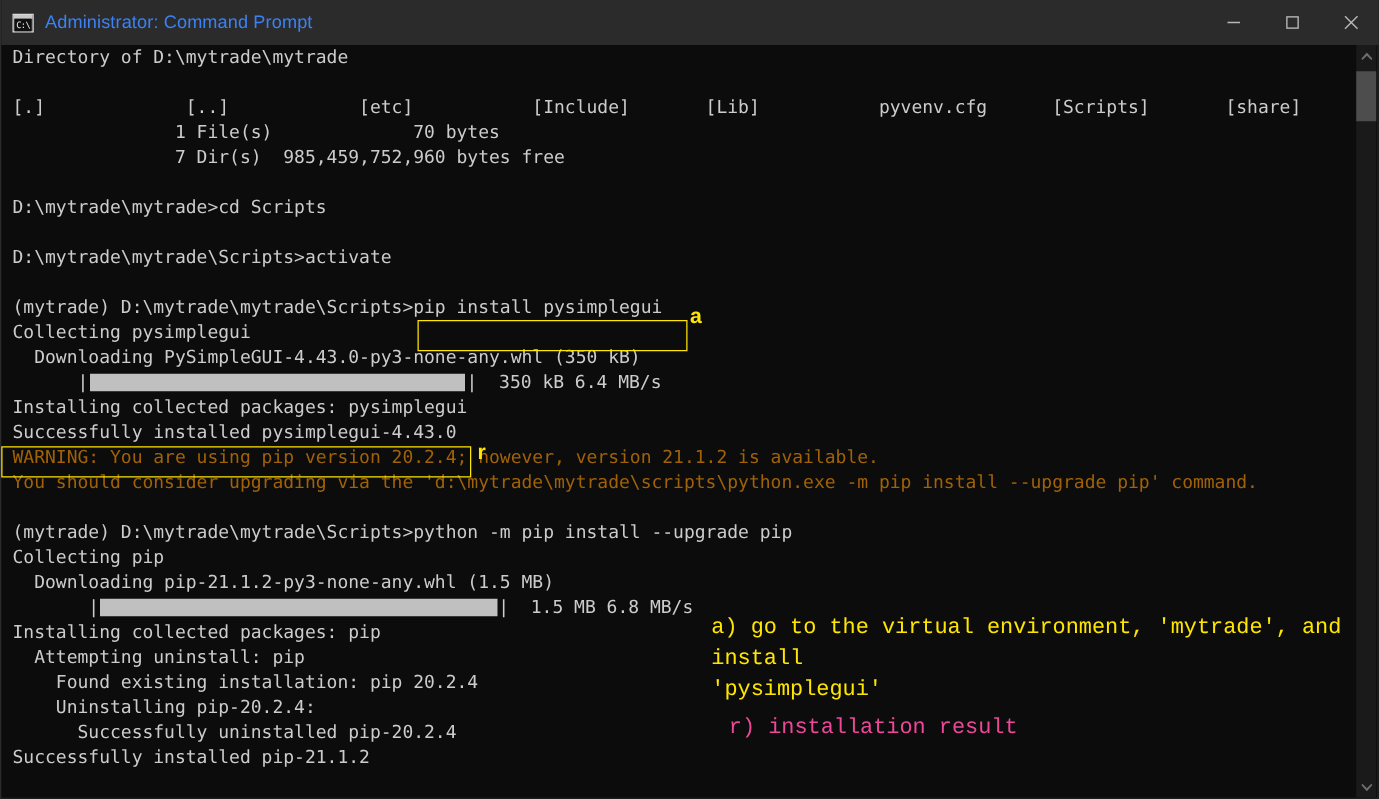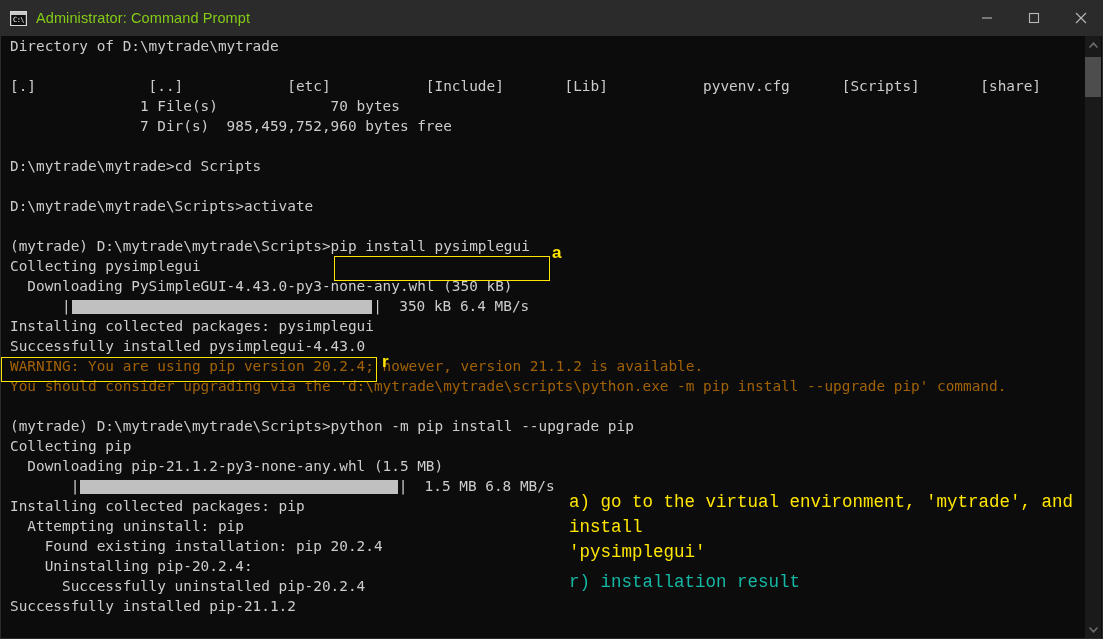--- a/index.html
+++ b/index.html
@@ -38,21 +38,21 @@
     background: #c9c9c9;
   }
   #title-icon-text {
     position: absolute; left: 1px; top: 3px; right: 1px; bottom: 0;
     color: #f0f0f0; font-size: 7px; line-height: 11px;
     font-family: "DejaVu Sans Mono", monospace;
     letter-spacing: -0.5px; text-align: center;
     background: #101010;
   }
   #titlebar-text {
-    color: #84cc16;
+    color: #3b82f6;
     font-family: "Liberation Sans", sans-serif;
     font-size: 14.5px;
     letter-spacing: 0.1px;
     white-space: nowrap;
   }
   #window-controls {
     position: absolute; right: 0; top: 0;
     height: 36px; display: flex;
   }
   .win-btn {
@@ -184,16 +184,16 @@
     </div>
   </div>
 
   <div id="anno-layer">
       <div class="anno-box" style="left: 333px; top: 256px; width: 216px; height: 25px; border-color: rgb(255, 230, 0);"></div>
       <div class="anno-letter" style="left: 551px; top: 244px; color: rgb(255, 230, 0);">a</div>
       <div class="anno-box" style="left: 0px; top: 357px; width: 376px; height: 25px; border-color: rgb(255, 230, 0);"></div>
       <div class="anno-letter" style="left: 381px; top: 353px; color: rgb(255, 230, 0);">r</div>
       <div class="anno-note" style="left: 568px; top: 490px; color: rgb(255, 230, 0);">a) go to the virtual environment, 'mytrade', and install
 'pysimplegui'</div>
-      <div class="anno-note" style="left: 568px; top: 570px; color: #14b8a6;">r) installation result</div>
+      <div class="anno-note" style="left: 582px; top: 570px; color: #ec4899;">r) installation result</div>
     </div>
 
 </div>
 
 </body></html>

